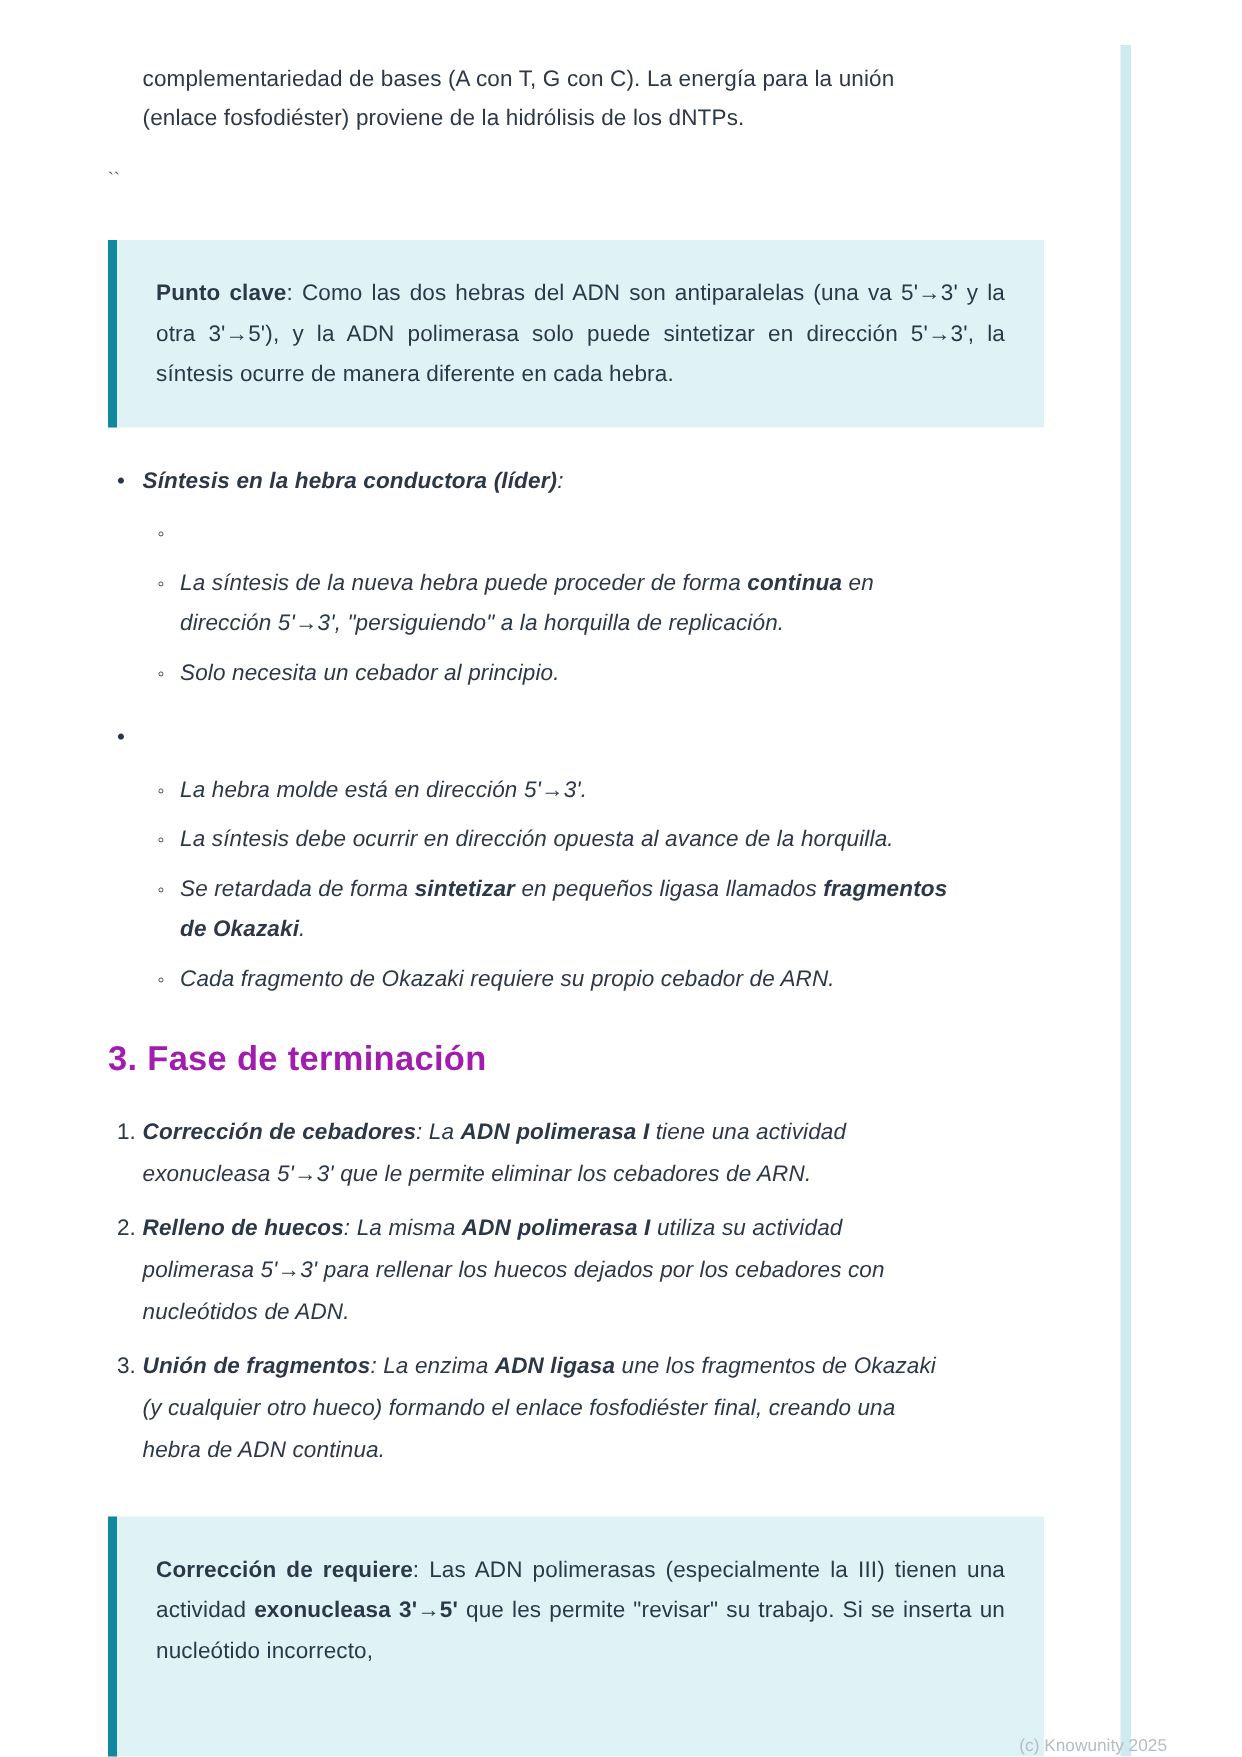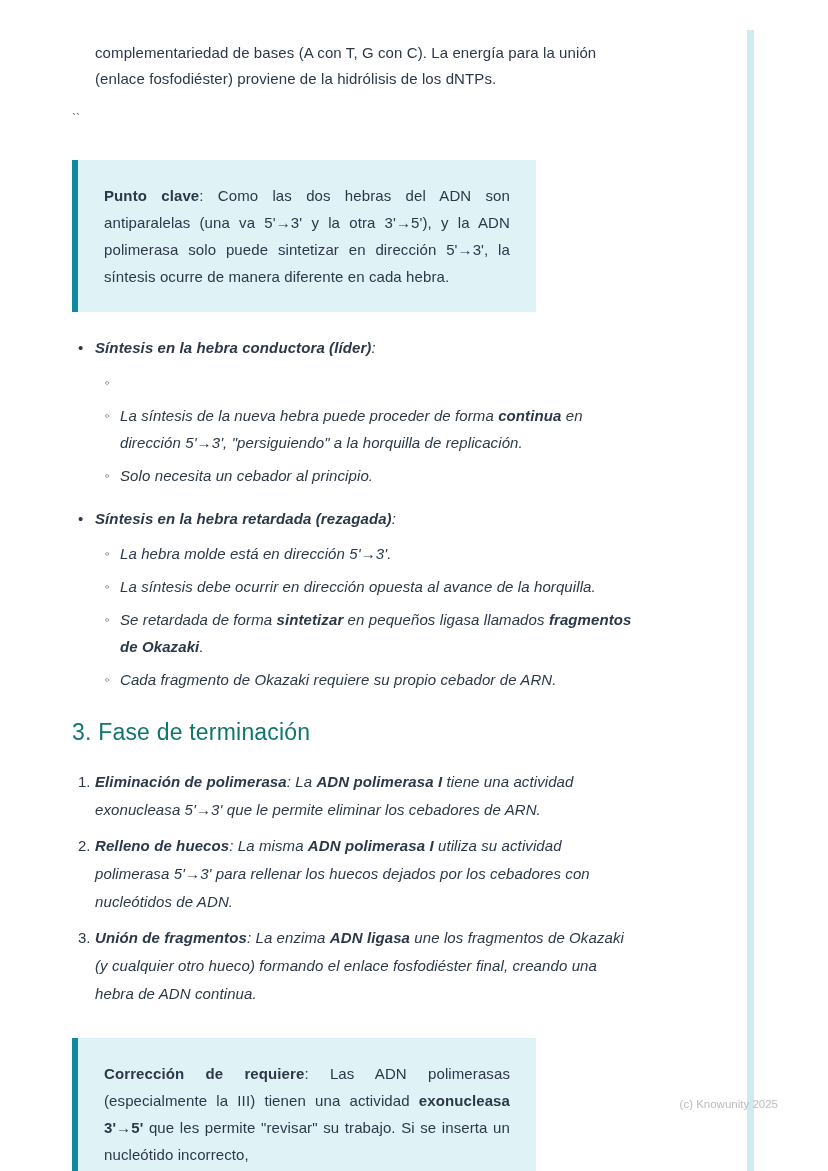--- a/index.html
+++ b/index.html
@@ -36,21 +36,21 @@
 
   .stray {
     margin: 20px 0 0 72px;
     height: 18px;
     font-size: 12px;
     color: #5a6470;
   }
 
   .callout {
     margin: 30px 0 0 72px;
-    width: 464px;
+    width: 624px;
     background: #dff2f6;
     border-left: 6px solid #1287a0;
     padding: 22px 26px;
   }
   .callout-text {
     line-height: 27px;
     text-align: justify;
     letter-spacing: 0.1px;
   }
   .callout-correction { min-height: 215px; }
@@ -65,31 +65,31 @@
   .mk2 { width: 15px; font-size: 13px; line-height: 27px; }
   .num { width: 17px; line-height: 28px; }
   .li-text { line-height: 27px; letter-spacing: 0.1px; font-style: italic; }
 
   .sublist { margin: 8px 0 16px 27px; }
   .sublist .li { margin-bottom: 6px; }
 
   .section-heading {
     margin: 26px 0 20px 72px;
     font-size: 23px;
-    font-weight: 400;
-    color: #0f766e;
+    font-weight: 700;
+    color: #a21caf;
     letter-spacing: 0.2px;
   }
 
   .steps .step { margin-bottom: 8px; }
   .steps .li-text { line-height: 28px; }
 
   .footer {
     position: absolute;
-    top: 1098px;
+    top: 1158px;
     right: 50px;
     font-size: 11.5px;
     color: #b6bcc3;
     z-index: 2;
   }
 </style>
 </head>
 <body>
 
 <div class="edge-strip"></div>
@@ -117,21 +117,20 @@
       <p class="li-text"><span>La síntesis de la nueva hebra puede proceder de forma </span><strong>continua</strong><span> en dirección 5'→3', "persiguiendo" a la horquilla de replicación.</span></p>
     </div>
     <div class="li l2">
       <span class="mk mk2">◦</span>
       <p class="li-text"><span>Solo necesita un cebador al principio.</span></p>
     </div>
   </div>
 
   <div class="li l1">
     <span class="mk mk1">•</span>
-    <p class="li-text"><strong>Síntesis en la hebra retardada (rezagada)</strong><span>:</span></p>
   </div>
   <div class="sublist">
     <div class="li l2">
       <span class="mk mk2">◦</span>
       <p class="li-text"><span>La hebra molde está en dirección 5'→3'.</span></p>
     </div>
     <div class="li l2">
       <span class="mk mk2">◦</span>
       <p class="li-text"><span>La síntesis debe ocurrir en dirección opuesta al avance de la horquilla.</span></p>
     </div>
@@ -145,21 +144,21 @@
     </div>
   </div>
 
 </section>
 
 <h2 class="section-heading">3. Fase de terminación</h2>
 
 <section class="list steps">
   <div class="li l1 step">
     <span class="mk num">1.</span>
-    <p class="li-text"><strong>Eliminación de polimerasa</strong><span>: La </span><strong>ADN polimerasa I</strong><span> tiene una actividad exonucleasa 5'→3' que le permite eliminar los cebadores de ARN.</span></p>
+    <p class="li-text"><strong>Corrección de cebadores</strong><span>: La </span><strong>ADN polimerasa I</strong><span> tiene una actividad exonucleasa 5'→3' que le permite eliminar los cebadores de ARN.</span></p>
   </div>
   <div class="li l1 step">
     <span class="mk num">2.</span>
     <p class="li-text"><strong>Relleno de huecos</strong><span>: La misma </span><strong>ADN polimerasa I</strong><span> utiliza su actividad polimerasa 5'→3' para rellenar los huecos dejados por los cebadores con nucleótidos de ADN.</span></p>
   </div>
   <div class="li l1 step">
     <span class="mk num">3.</span>
     <p class="li-text"><strong>Unión de fragmentos</strong><span>: La enzima </span><strong>ADN ligasa</strong><span> une los fragmentos de Okazaki (y cualquier otro hueco) formando el enlace fosfodiéster final, creando una hebra de ADN continua.</span></p>
   </div>
 </section>

